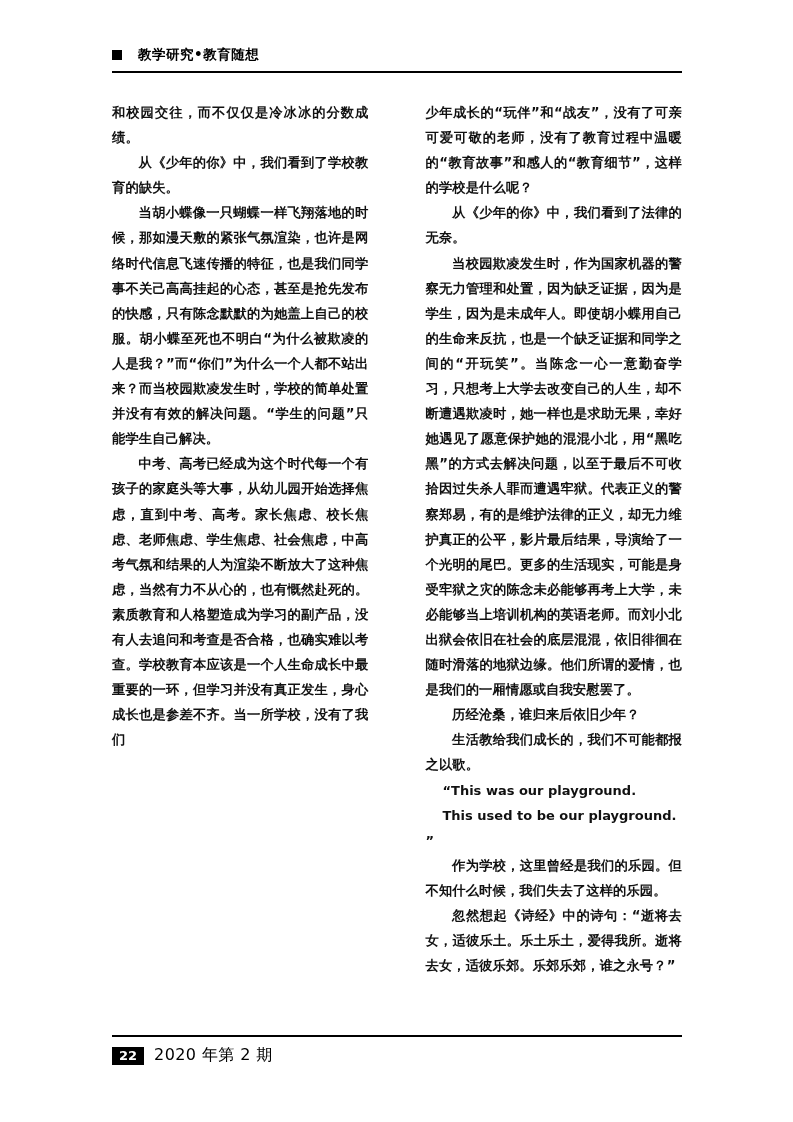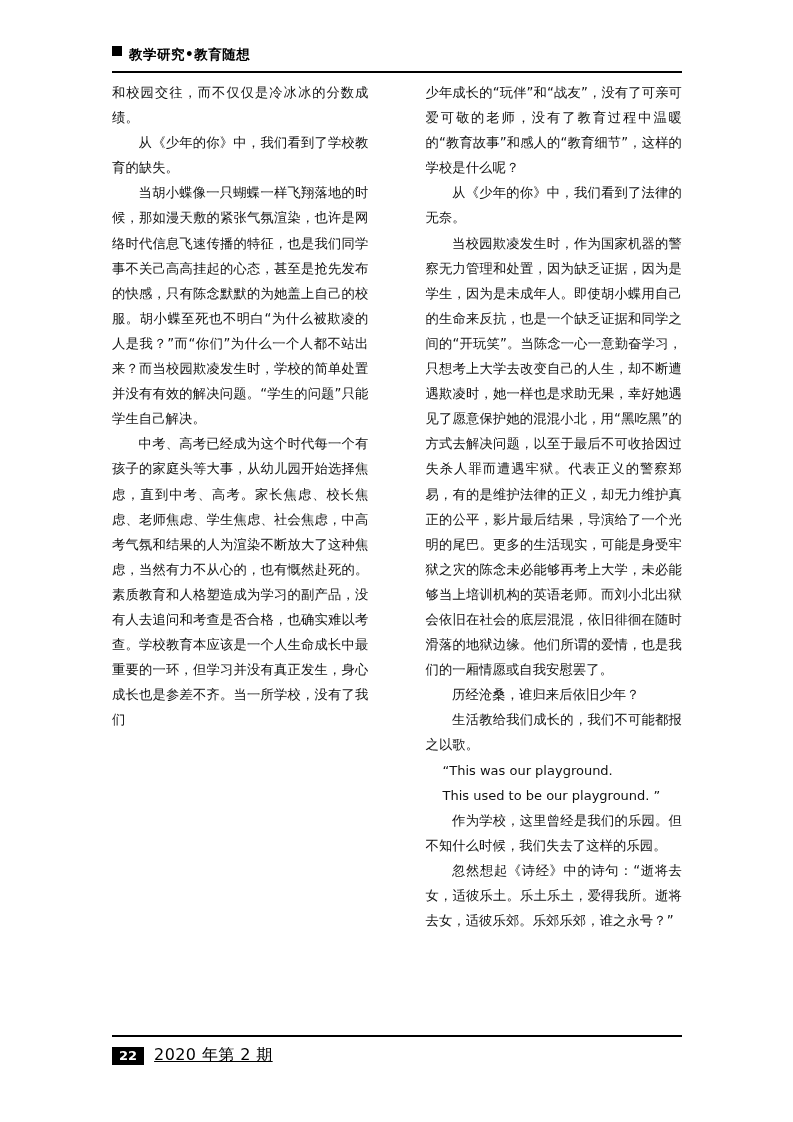--- a/index.html
+++ b/index.html
@@ -21,21 +21,22 @@
   
   .header {
     position: absolute;
     left: 112px;
     top: 46px;
     width: 570px;
     height: 34px;
   }
   .header-inner {
     display: flex;
-    gap: 7px;
+    align-items: center;
+    gap: 16px;
     padding-bottom: 7px;
   }
   .header-marker {
     width: 10px;
     height: 10px;
     background: #000000;
     display: inline-block;
   }
   .header-title {
     font-family: "DejaVu Sans", "Liberation Sans", sans-serif;
@@ -47,24 +48,25 @@
   }
   .header-rule {
     width: 570px;
     height: 2px;
     background: #000000;
   }
   
   .columns {
     position: absolute;
     left: 112px;
-    top: 80px;
+    top: 100px;
     width: 570px;
     display: flex;
     gap: 57px;
+    font-weight: bold;
   }
   .col {
     width: 267px;
   }
   p.para {
     margin: 0 0 0 0;
     font-family: "DejaVu Sans", "Liberation Sans", sans-serif;
     font-size: 13.3px;
     line-height: 25.1px;
     color: #111111;
@@ -82,21 +84,20 @@
     text-indent: 17px;
     letter-spacing: 0;
     text-align: left;
   }
   
   .footer {
     position: absolute;
     left: 112px;
     bottom: 56px;
     width: 570px;
-    text-decoration: underline;
   }
   .footer-rule {
     width: 570px;
     height: 2px;
     background: #000000;
     margin-bottom: 8px;
   }
   .footer-inner {
     display: flex;
     align-items: center;

